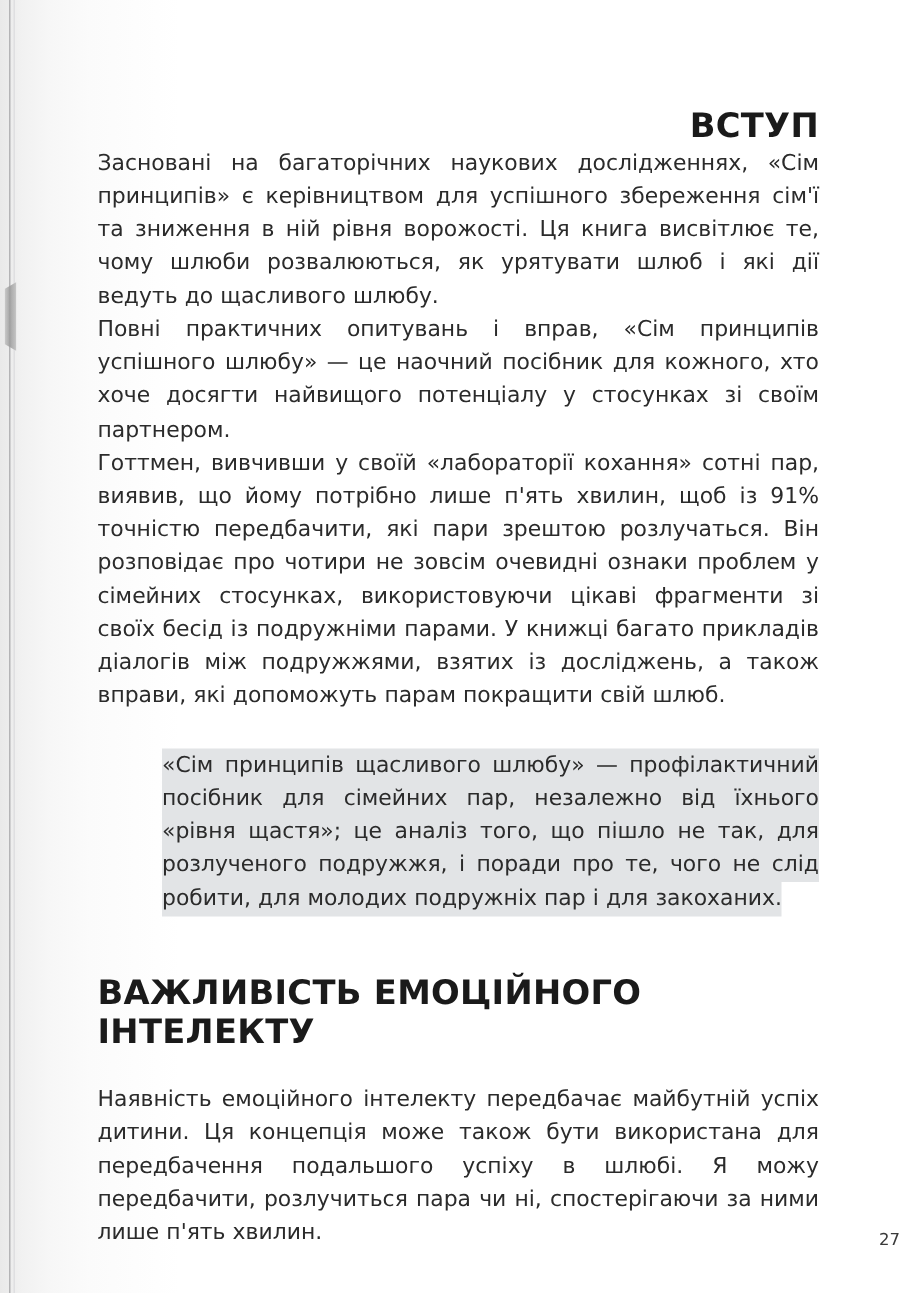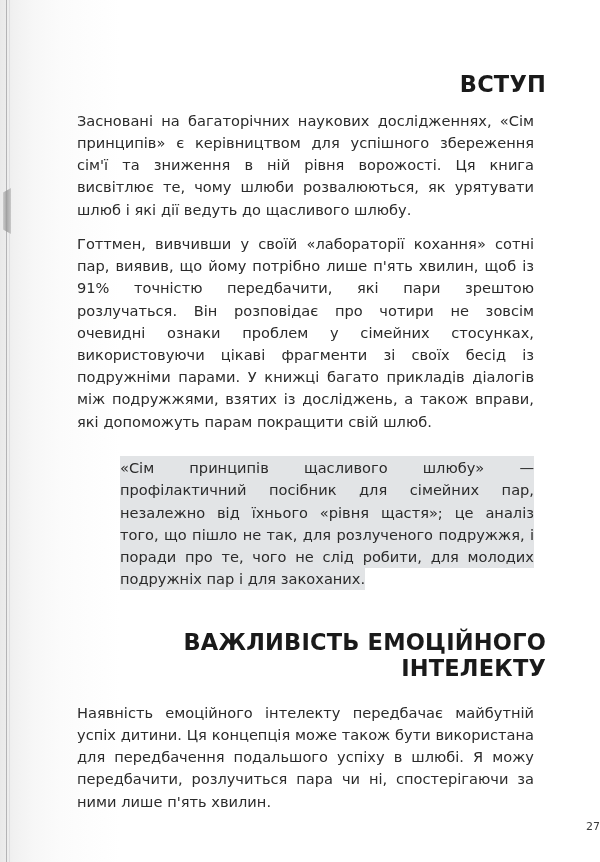--- a/index.html
+++ b/index.html
@@ -76,21 +76,21 @@
     margin: 0;
     line-height: 1.15;
   }
   #heading-intro { padding-top: 72px; text-align: right; }
   #heading-eq    { padding-top: 14px; }
 
   p.body {
     font-size: 14.6px;
     line-height: 22.2px;
     color: #2b2b2b;
-    margin: 12px;
+    margin: 0;
     text-align: justify;
     text-justify: inter-word;
     hyphens: manual;
     word-spacing: .1px;
   }
 
   .sp-a { margin-top: 21px; }   
   .sp-p { margin-top: 19px; }   
 
   
@@ -98,21 +98,21 @@
     margin-top: 24px;
     padding-left: 43px;
   }
   p.highlight .hl {
     background-color: #e2e4e6;
     box-decoration-break: clone;
     -webkit-box-decoration-break: clone;
     padding: 2.5px 0 3.5px 0;
   }
 
-  #heading-eq { margin-top: 26px; text-align: right; }
+  #heading-eq { margin-top: 26px; }
   #para-eq { margin-top: 20px; }
 
   #page-number {
     position: absolute;
     right: 0px;
     top: 820px;
     width: 481px;
     text-align: right;
     font-size: 11px;
     color: #3a3a3a;
@@ -127,20 +127,21 @@
   <div id="gutter-line2"></div>
   <div id="edge-handle"></div>
 
   <div id="content">
 
     <h1 class="heading" id="heading-intro">ВСТУП</h1>
 
     <p class="body sp-a">Засновані на багаторічних наукових дослідженнях, «Сім принципів» є керівництвом для успішного збереження сім'ї та зниження в ній рівня ворожості. Ця книга висвітлює те, чому шлюби розвалюються, як урятувати шлюб і які дії ведуть до щасливого шлюбу.</p>
 
 
+    <p class="body sp-p">Повні практичних опитувань і вправ, «Сім принципів успішного шлюбу» — це наочний посібник для кожного, хто хоче досягти найвищого потенціалу у стосунках зі своїм партнером.</p>
 
     <p class="body sp-p">Готтмен, вивчивши у своїй «лабораторії кохання» сотні пар, виявив, що йому потрібно лише п'ять хвилин, щоб із 91% точністю передбачити, які пари зрештою розлучаться. Він розповідає про чотири не зовсім очевидні ознаки проблем у сімейних стосунках, використовуючи цікаві фрагменти зі своїх бесід із подружніми парами. У книжці багато прикладів діалогів між подружжями, взятих із досліджень, а також вправи, які допоможуть парам покращити свій шлюб.</p>
 
     <p class="body highlight"><span class="hl">«Сім принципів щасливого шлюбу» — профілактичний посібник для сімейних пар, незалежно від їхнього «рівня щастя»; це аналіз того, що пішло не так, для розлученого подружжя, і поради про те, чого не слід робити, для молодих подружніх пар і для закоханих.</span></p>
 
     <h1 class="heading" id="heading-eq">ВАЖЛИВІСТЬ ЕМОЦІЙНОГО ІНТЕЛЕКТУ</h1>
 
     <p class="body" id="para-eq"><span>Наявність емоційного інтелекту передбачає майбутній успіх дитини. Ця концепція може також бути використана для передбачення подальшого успіху в шлюбі. Я можу передбачити, розлучиться пара чи ні, спостерігаючи за ними лише п'ять хвилин. </span></p>
 
   </div>

